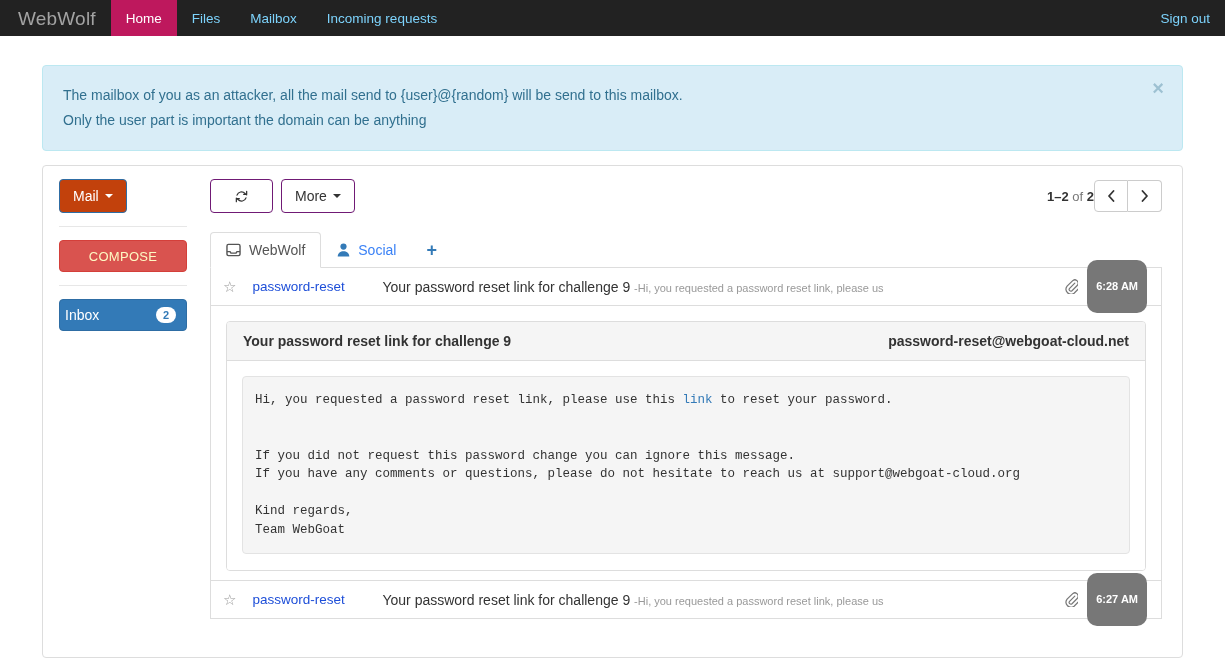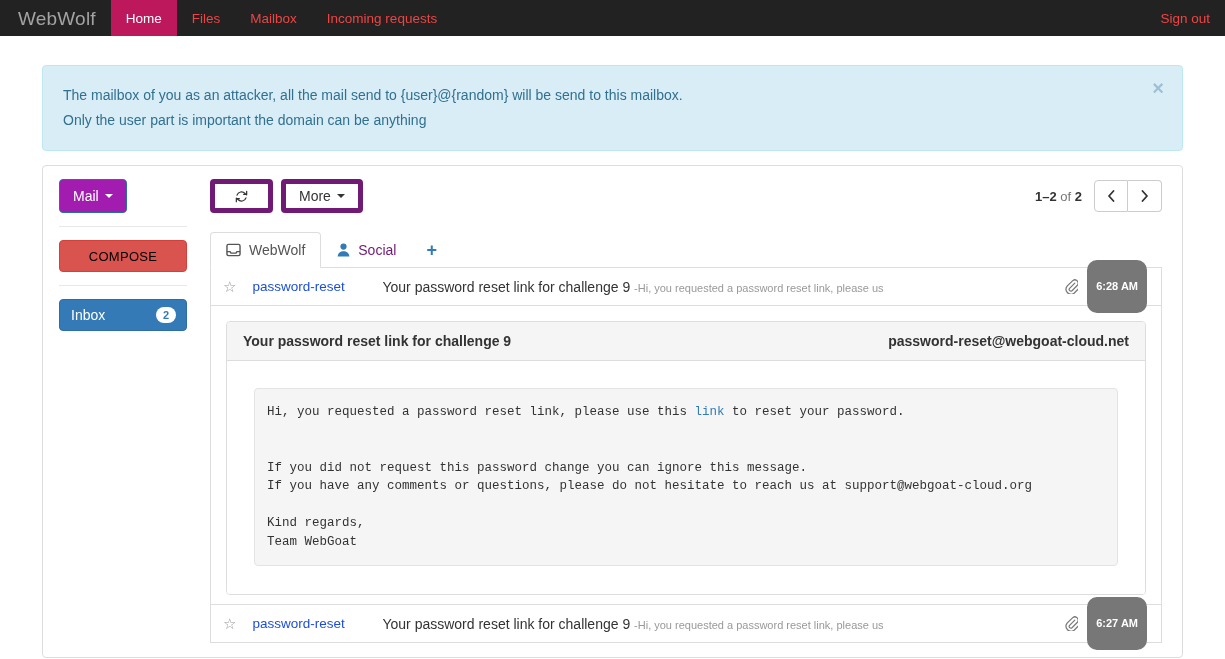--- a/index.html
+++ b/index.html
@@ -26,21 +26,21 @@
     padding: 0 15px 0 18px;
     color: #a3a3a3;
     font-size: 19px;
     line-height: 1;
     letter-spacing: 0.2px;
   }
   .nav-items { display: flex; align-items: stretch; }
   .nav-item {
     display: flex; align-items: center;
     padding: 0 15px;
-    color: #ef4444;
+    color: #7dd3fc;
     font-size: 13.5px;
     text-decoration: none;
     cursor: pointer;
   }
   .nav-item.active { background: #be185d; color: #ffffff; }
   .nav-right {
     margin-left: auto;
     display: flex; align-items: stretch;
   }
   .nav-right .nav-item { padding: 0 15px; }
@@ -114,53 +114,53 @@
     font-family: "Liberation Sans", sans-serif;
     font-size: 14px;
     border-radius: 4px;
     cursor: pointer;
     border: 1px solid transparent;
     display: inline-flex;
     align-items: center;
     justify-content: center;
   }
   .btn-mail {
-    background: #a21caf;
+    background: #c2410c;
     border-color: #2e6da4;
     color: #ffffff;
     padding: 7px 13px;
     height: 34px;
   }
   .caret {
     display: inline-block;
     margin-left: 6px;
     width: 0; height: 0;
     border-left: 4px solid transparent;
     border-right: 4px solid transparent;
     border-top: 4px solid currentColor;
   }
   .sb-sep { height: 1px; background: #e7e7e7; margin: 13px 0; }
   .btn-compose {
     background: #d9534f;
     border-color: #d43f3a;
-    color: #000000;
+    color: #fef9c3;
     width: 100%;
     height: 32px;
     font-size: 13px;
     letter-spacing: 0.3px;
   }
   .btn-inbox {
     background: #337ab7;
     border-color: #2e6da4;
     color: #ffffff;
     width: 100%;
     height: 32px;
     font-size: 14px;
     justify-content: space-between;
-    padding: 0 10px 0 11px;
+    padding: 0 10px 0 5px;
   }
   .badge-count {
     background: #ffffff;
     color: #337ab7;
     border-radius: 10px;
     font-size: 11px;
     font-weight: bold;
     padding: 2px 7px;
     line-height: 1.1;
   }
@@ -171,36 +171,35 @@
     padding: 13px 20px 0 7px;
     min-width: 0;
   }
   .toolbar {
     display: flex;
     align-items: center;
     height: 34px;
   }
   .btn-default {
     background: #ffffff;
-    border: 5px solid #701a75;
+    border: 1px solid #701a75;
     color: #333333;
     height: 34px;
     padding: 0 13px;
   }
   .btn-refresh { width: 63px; padding: 0; font-size: 15px; }
   .btn-more { margin-left: 8px; }
   .pager {
     margin-left: auto;
     display: flex;
     align-items: center;
   }
   .pager-label {
     font-size: 13px;
     color: #777777;
-    margin-right: 12px;
   }
   .pager-label b { color: #333333; font-weight: bold; }
   .pager-btns { display: flex; }
   .pg-btn {
     background: #ffffff;
     border: 1px solid #cccccc;
     width: 34px; height: 32px;
     color: #333333;
     font-size: 14px;
     display: flex; align-items: center; justify-content: center;
@@ -215,21 +214,21 @@
     align-items: flex-end;
     border-bottom: 1px solid #dddddd;
     margin-top: 18px;
     height: 37px;
   }
   .tab {
     display: flex; align-items: center;
     gap: 8px;
     padding: 8px 15px;
     font-size: 14px;
-    color: #701a75;
+    color: #3b82f6;
     cursor: pointer;
     border: 1px solid transparent;
     border-radius: 4px 4px 0 0;
     margin-bottom: -1px;
     line-height: 1.3;
   }
   .tab.active {
     color: #555555;
     background: #ffffff;
     border-color: #dddddd #dddddd #ffffff;
@@ -305,21 +304,21 @@
     font-size: 14px;
     color: #333333;
   }
   .msg-from { margin-left: auto; }
   .msg-body { padding: 15px 15px 16px 15px; background: #ffffff; }
   .msg-pre {
     background: #f5f5f5;
     border: 1px solid #e3e3e3;
     border-radius: 4px;
     padding: 14px 12px;
-    margin: 12px;
+    margin: 0;
     font-family: "Liberation Mono", monospace;
     font-size: 12.5px;
     line-height: 18.5px;
     color: #333333;
     white-space: pre-wrap;
     word-break: break-word;
   }
   .msg-pre a { color: #337ab7; text-decoration: none; }
 </style>
 </head>

